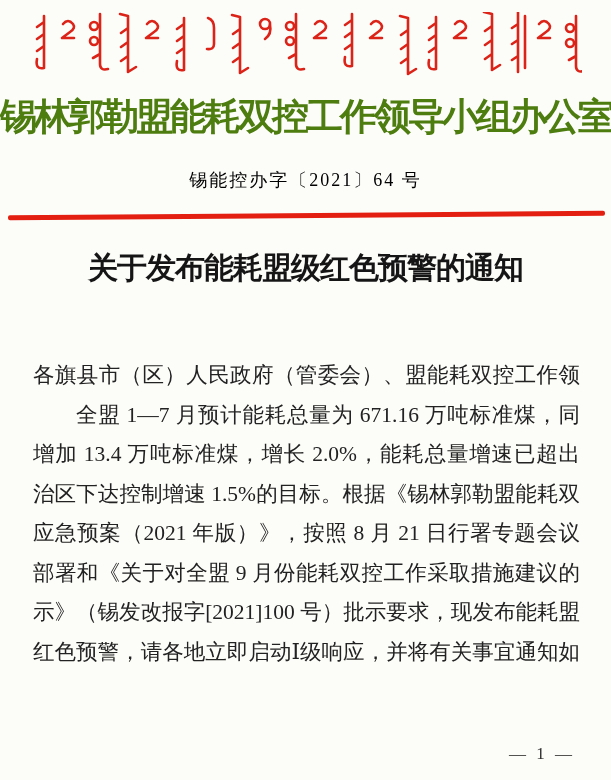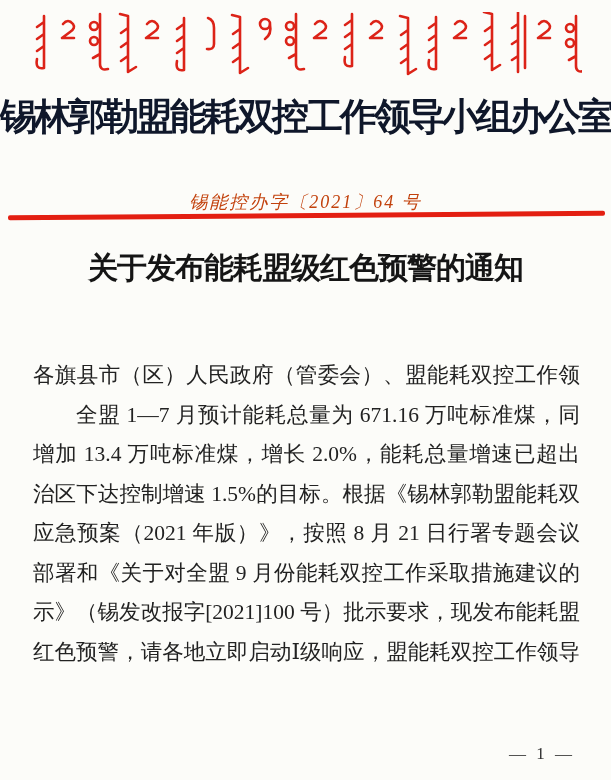--- a/index.html
+++ b/index.html
@@ -12,31 +12,30 @@
     font-family:"Liberation Serif","DejaVu Serif",serif;
   }
   .banner{
     position:absolute;left:30px;top:12px;width:552px;height:74px;
   }
   .office-name{
     position:absolute;top:86px;left:0;width:100%;
     text-align:right;
     font-size:37px;font-weight:700;
     letter-spacing:-3px;
-    color:#0f172a;
+    color:#4d7c0f;
     line-height:62px;
     white-space:nowrap;
   }
   .doc-number{
-    position:absolute;top:188px;left:0;width:100%;
+    position:absolute;top:166px;left:0;width:100%;
     text-align:center;
-    font-size:18px;color:#c2410c;
+    font-size:18px;color:#000000;
     letter-spacing:2px;
     line-height:28px;
-    font-style:italic;
   }
   .red-rule{
     position:absolute;top:213px;left:8px;width:597px;height:5px;
     background:#e31f12;
     transform:rotate(-0.45deg);
     border-radius:2px;
   }
   .notice-title{
     position:absolute;top:246px;left:0;width:100%;
     text-align:center;
@@ -136,18 +135,18 @@
   <div class="notice-title">关于发布能耗盟级红色预警的通知</div>
 
   <div class="body-text">
     <div class="line">各旗县市（区）人民政府（管委会）、盟能耗双控工作领导</div>
     <div class="line line--indent">全盟 1—7 月预计能耗总量为 671.16 万吨标准煤，同比</div>
     <div class="line">增加 13.4 万吨标准煤，增长 2.0%，能耗总量增速已超出自</div>
     <div class="line">治区下达控制增速 1.5%的目标。根据《锡林郭勒盟能耗双控</div>
     <div class="line">应急预案（2021 年版）》，按照 8 月 21 日行署专题会议安排</div>
     <div class="line">部署和《关于对全盟 9 月份能耗双控工作采取措施建议的请</div>
     <div class="line">示》（锡发改报字[2021]100 号）批示要求，现发布能耗盟级</div>
-    <div class="line">红色预警，请各地立即启动Ⅰ级响应，盟能耗双控工作领导</div>
+    <div class="line">红色预警，请各地立即启动Ⅰ级响应，并将有关事宜通知如</div>
   </div>
 
   <div class="page-number">— 1 —</div>
 
 </div>
 
 </body></html>

